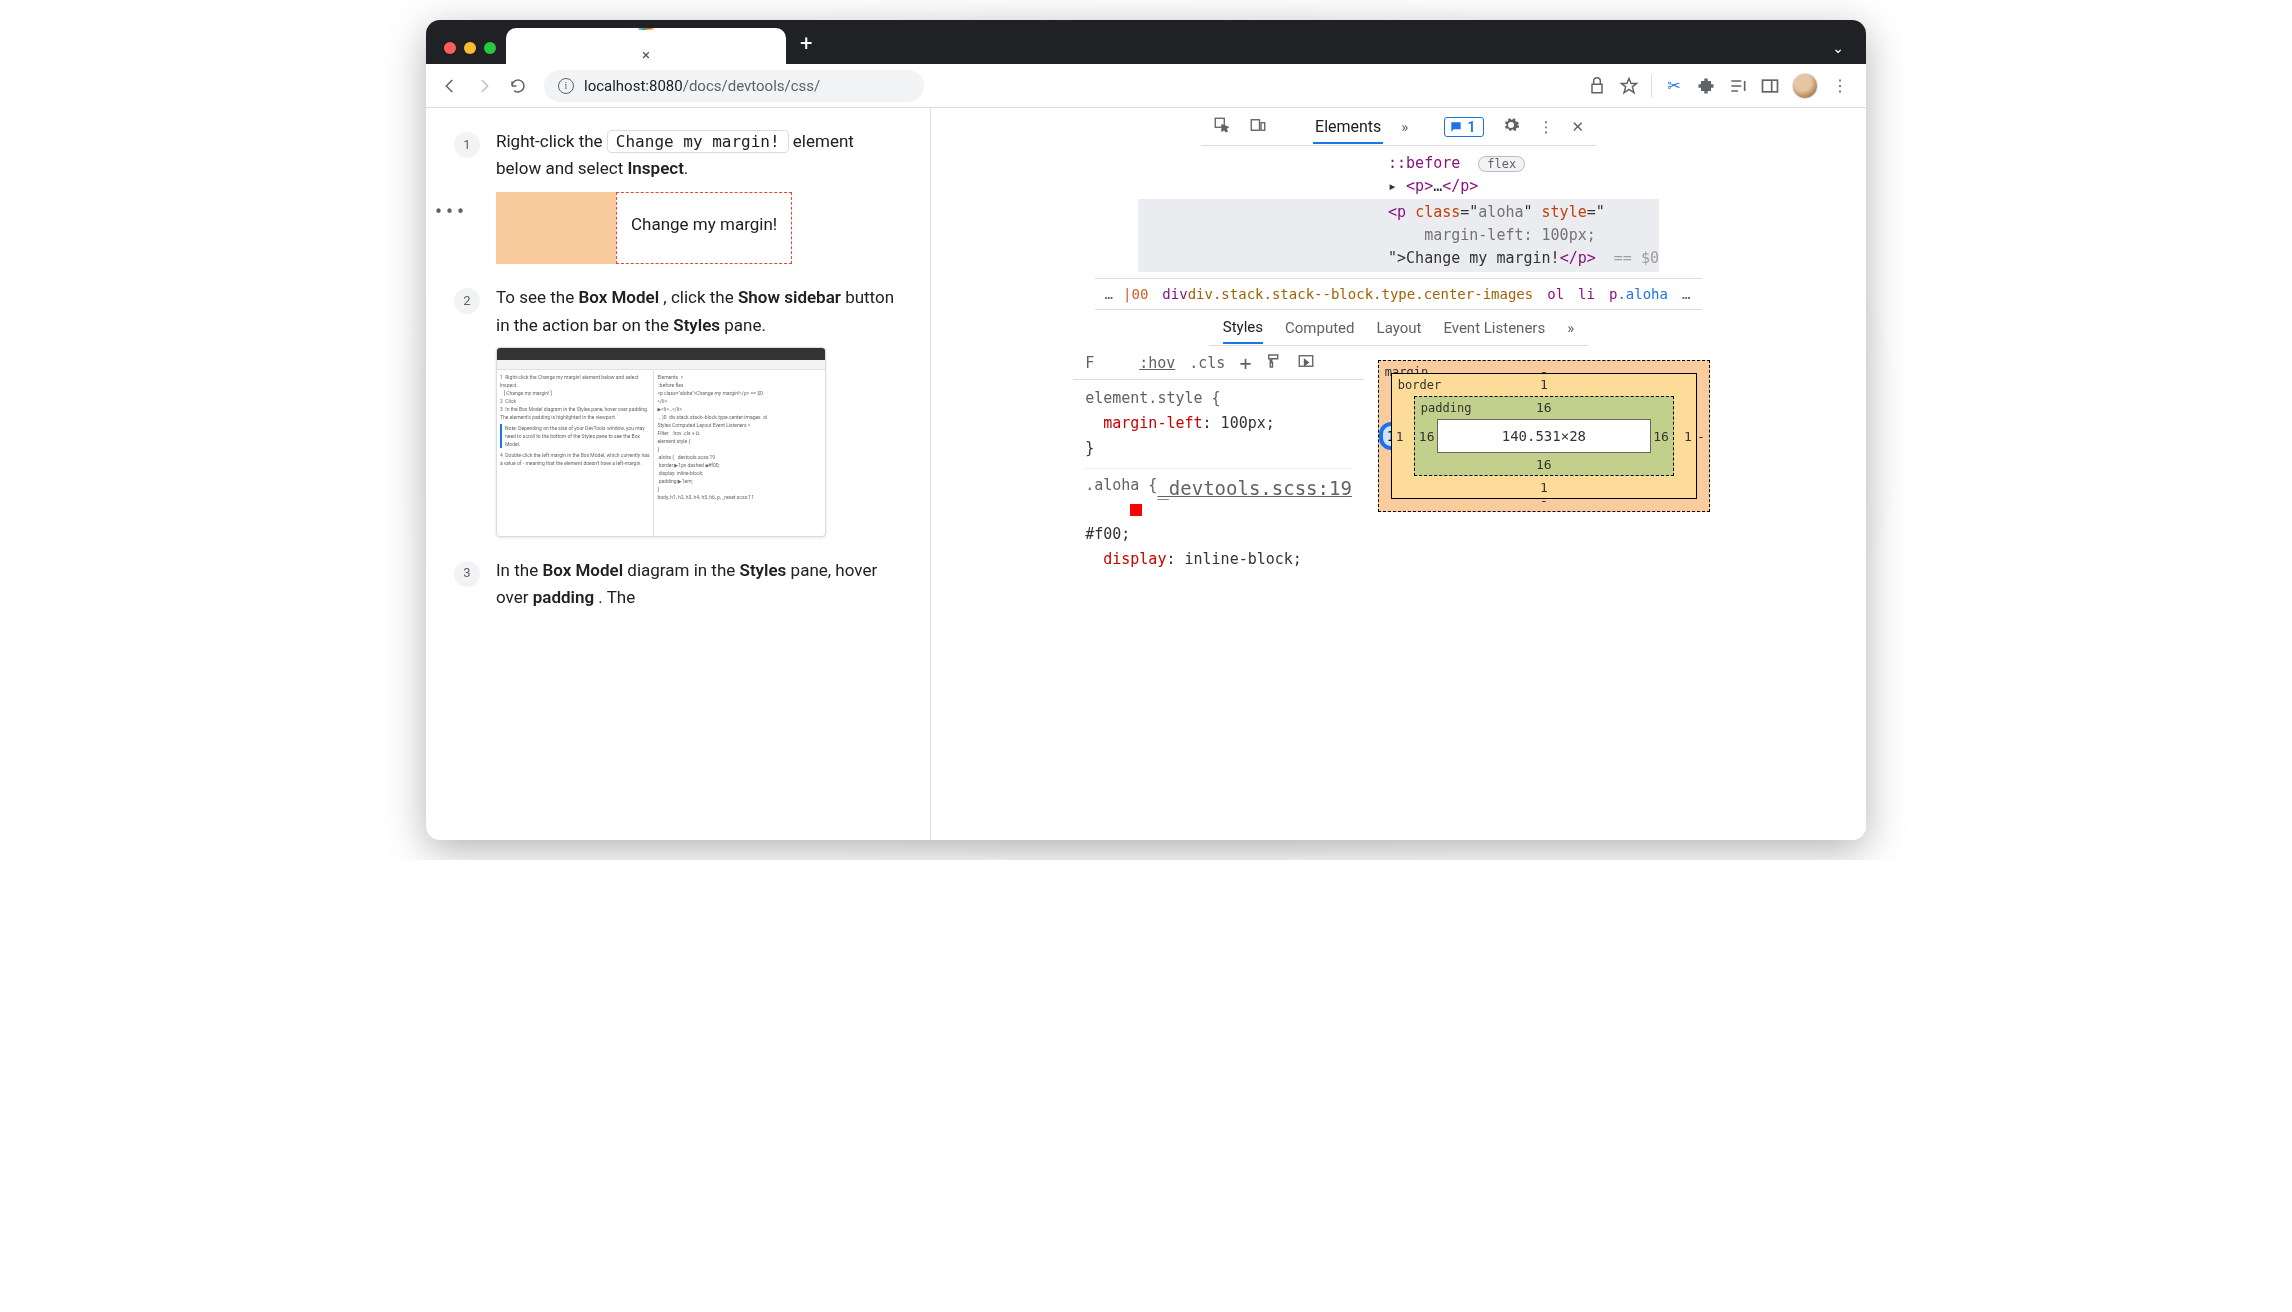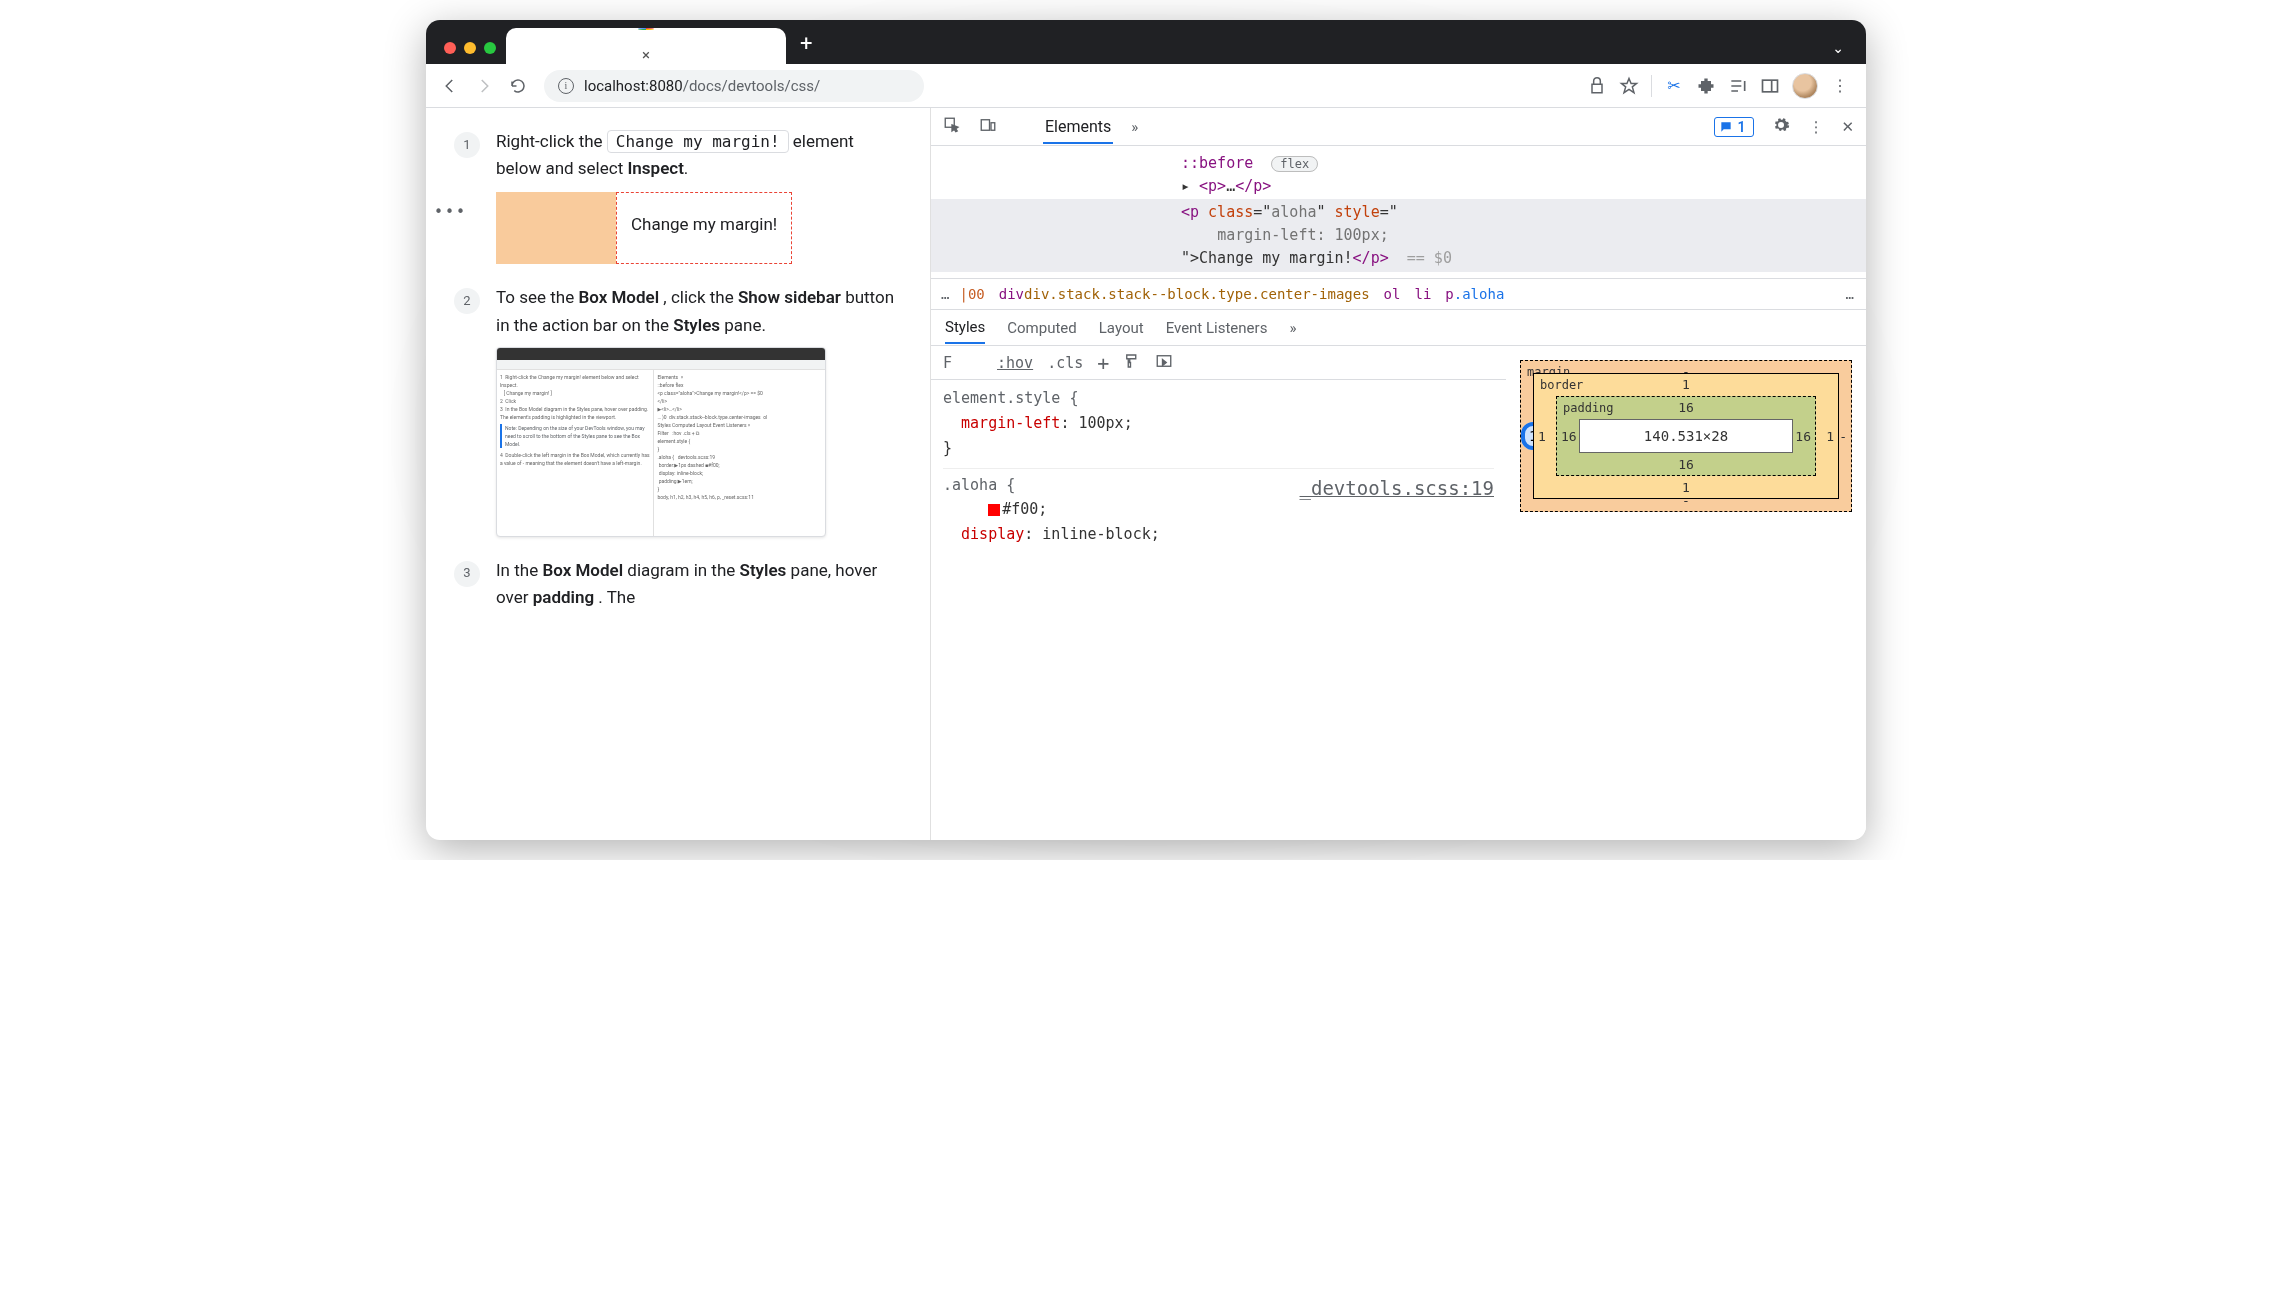--- a/index.html
+++ b/index.html
@@ -49,21 +49,21 @@
 .mini-thumb { width: 330px; height: 190px; border:1px solid #dadce0; border-radius:4px; background:#fff; margin-top:8px; position:relative; overflow:hidden; box-shadow: 0 1px 3px rgba(0,0,0,0.1); }
 .mini-thumb .hdr { height:12px; background:#333; }
 .mini-thumb .bar { height:10px; background:#f1f3f4; border-bottom:1px solid #e0e0e0; }
 .mini-thumb .cols { display:flex; height:calc(100% - 22px); font-size:5px; color:#666; }
 .mini-thumb .cols > div { padding:3px; overflow:hidden; }
 .mini-thumb .lc { flex:0 0 48%; border-right:1px solid #e0e0e0; }
 .mini-thumb .rc { flex:1; }
 .mini-note { color:#5f6368; font-size:5px; border-left:2px solid #1a73e8; padding-left:3px; margin:3px 0; }
 
 
-.devtools { flex:1; display:flex; flex-direction:column; background:#fff; font-size:15px; color:#333; }
+.devtools { flex:1; display:flex; flex-direction:column; background:#fff; font-size:15px; color:#333;align-items:center; }
 .dt-top { height:38px; border-bottom:1px solid #dadce0; display:flex; align-items:center; padding:0 12px; gap:18px; }
 .dt-top .tab-el { color:#202124; font-size:16px; border-bottom: 2.5px solid #1a73e8; padding: 8px 2px 6px; }
 .dt-ic { color:#5f6368; }
 .dt-ic svg { width:18px; height:18px; }
 .dt-top-spacer { flex:1; }
 .msg-badge { border:1px solid #1a73e8; border-radius:3px; color:#1a73e8; padding:1px 8px 1px 4px; display:flex; align-items:center; gap:4px; font-size:14px; font-weight:600; }
 
 .dt-dom { font-family: ui-monospace, Menlo, monospace; font-size:15px; background:#fff; padding:6px 0; line-height:1.55; }
 .dt-dom .row { padding-left: 250px; }
 .dt-dom .pill { font-size:12px; border:1px solid #bdbdbd; border-radius:10px; padding:0 8px; color:#5f6368; background:#f1f3f4; }

